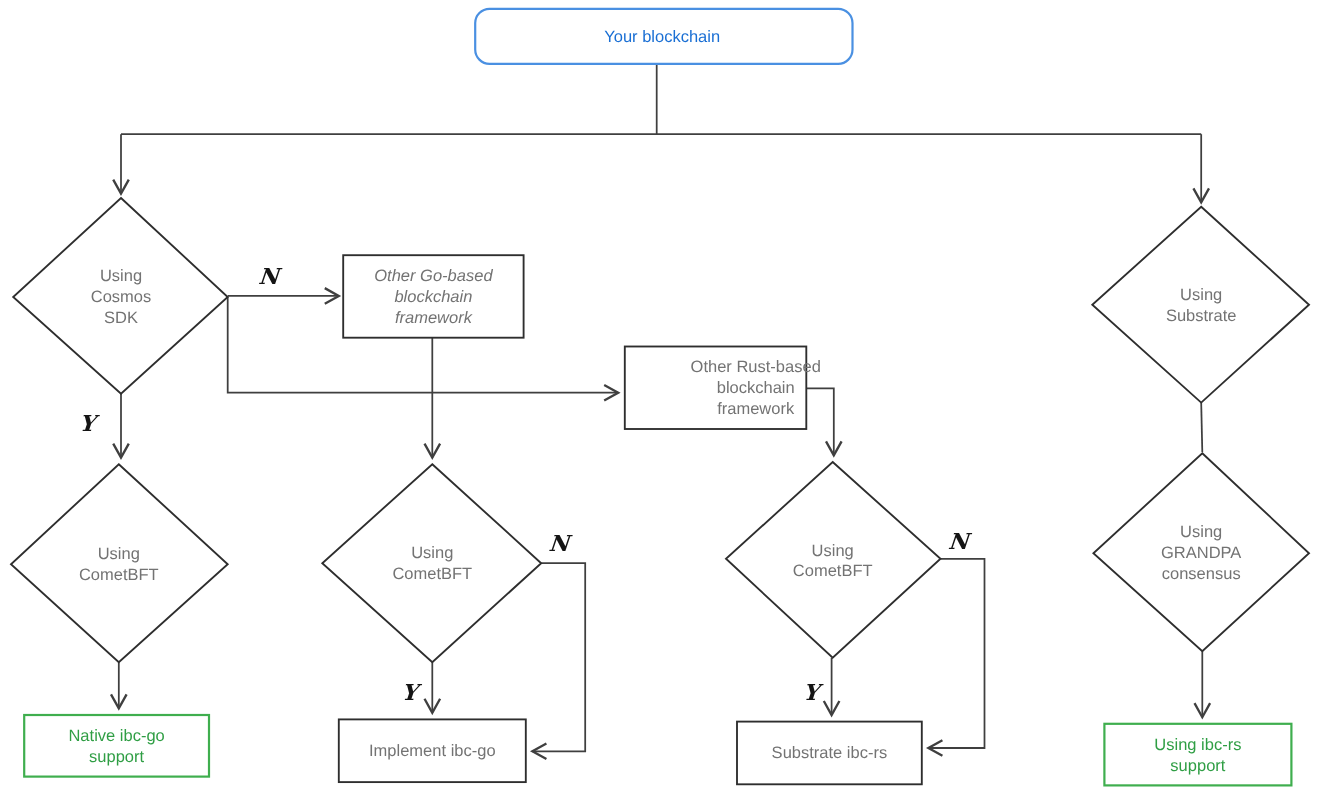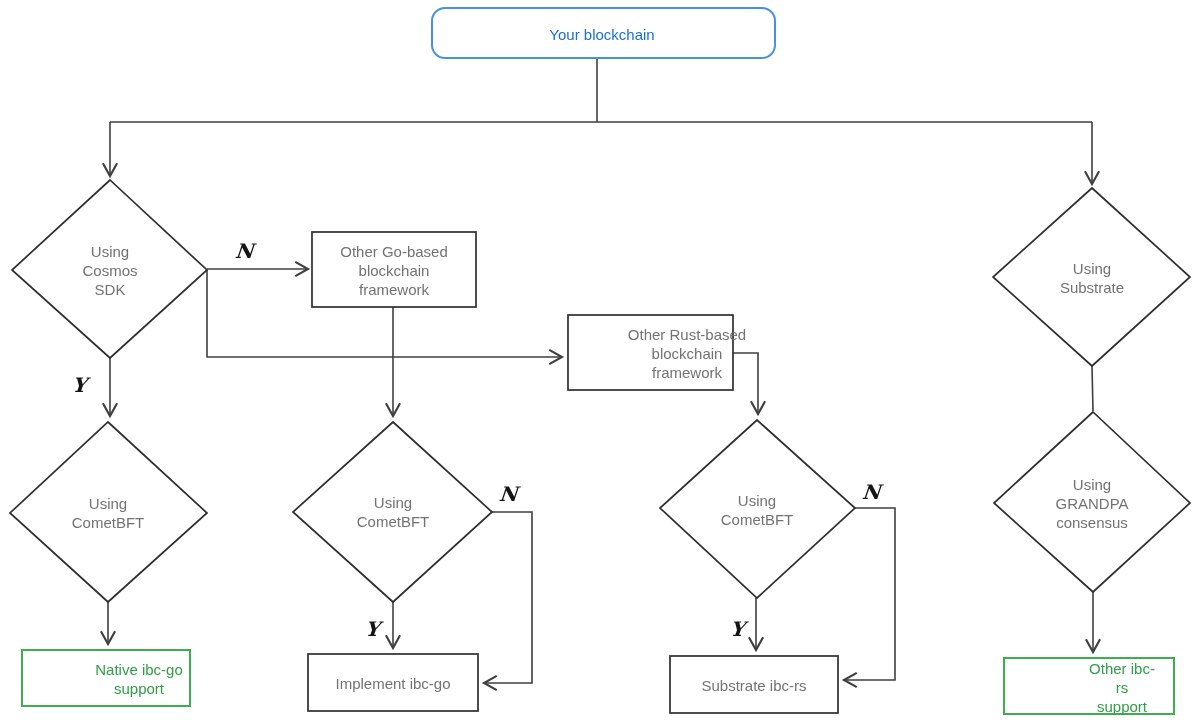--- a/index.html
+++ b/index.html
@@ -16,21 +16,21 @@
     position: absolute;
     transform: translate(-50%, -50%);
     white-space: pre-line;
     text-align: center;
     font-size: 15px;
     line-height: 19px;
     color: #737373;
     pointer-events: none;
   }
   .node-label.root   { color: var(--root-text, #1a6fd4); }
-  .node-label.green  { color: var(--outcome-text, #2f9e44); margin-left: 33px; }
+  .node-label.green  { color: var(--outcome-text, #2f9e44); }
   .edge-label {
     position: absolute;
     transform: translate(-50%, -50%) skewX(-8deg);
     font-family: "DejaVu Serif", serif;
     font-style: italic;
     font-weight: 700;
     font-size: 20px;
     color: #141414;
     pointer-events: none;
   }
@@ -80,42 +80,42 @@
       <rect x="670" y="656" width="168" height="57"></rect>
       <rect x="22" y="650" width="168" height="56" stroke="#3fae4e" stroke-width="2"></rect>
       <rect x="1004" y="658" width="170" height="56" stroke="#3fae4e" stroke-width="2"></rect>
     </g>
   </svg>
 
   <div class="node-label root" style="left:602px; top:34px;">Your blockchain</div>
   <div class="node-label" style="left:110px; top:270px;">Using
 Cosmos
 SDK</div>
-  <div class="node-label" style="left:394px; top:270px;">Other Go-based
+  <div class="node-label" style="left:394px; top:270px;font-style:italic;">Other Go-based
 blockchain
 framework</div>
   <div class="node-label" style="left:651px; top:353px;margin-left:36px;">Other Rust-based
 blockchain
 framework</div>
   <div class="node-label" style="left:1092px; top:278px;">Using
 Substrate</div>
   <div class="node-label" style="left:108px; top:513px;">Using
 CometBFT</div>
   <div class="node-label" style="left:393px; top:512px;">Using
 CometBFT</div>
   <div class="node-label" style="left:757px; top:510px;">Using
 CometBFT</div>
   <div class="node-label" style="left:1092px; top:503px;">Using
 GRANDPA
 consensus</div>
   <div class="node-label green" style="left:106px; top:679px;">Native ibc-go
 support</div>
   <div class="node-label" style="left:393px; top:683px;">Implement ibc-go</div>
   <div class="node-label" style="left:754px; top:685px;">Substrate ibc-rs</div>
-  <div class="node-label green" style="left:1089px; top:687px;">Other ibc-rs
+  <div class="node-label green" style="left:1089px; top:687px;">Using ibc-rs
 support</div>
 
   <div class="edge-label" style="left:246px; top:251px;">N</div>
   <div class="edge-label" style="left:81px; top:385px;">Y</div>
   <div class="edge-label" style="left:510px; top:494px;">N</div>
   <div class="edge-label" style="left:374px; top:629px;">Y</div>
   <div class="edge-label" style="left:873px; top:492px;">N</div>
   <div class="edge-label" style="left:739px; top:629px;">Y</div>
 
 </div>

